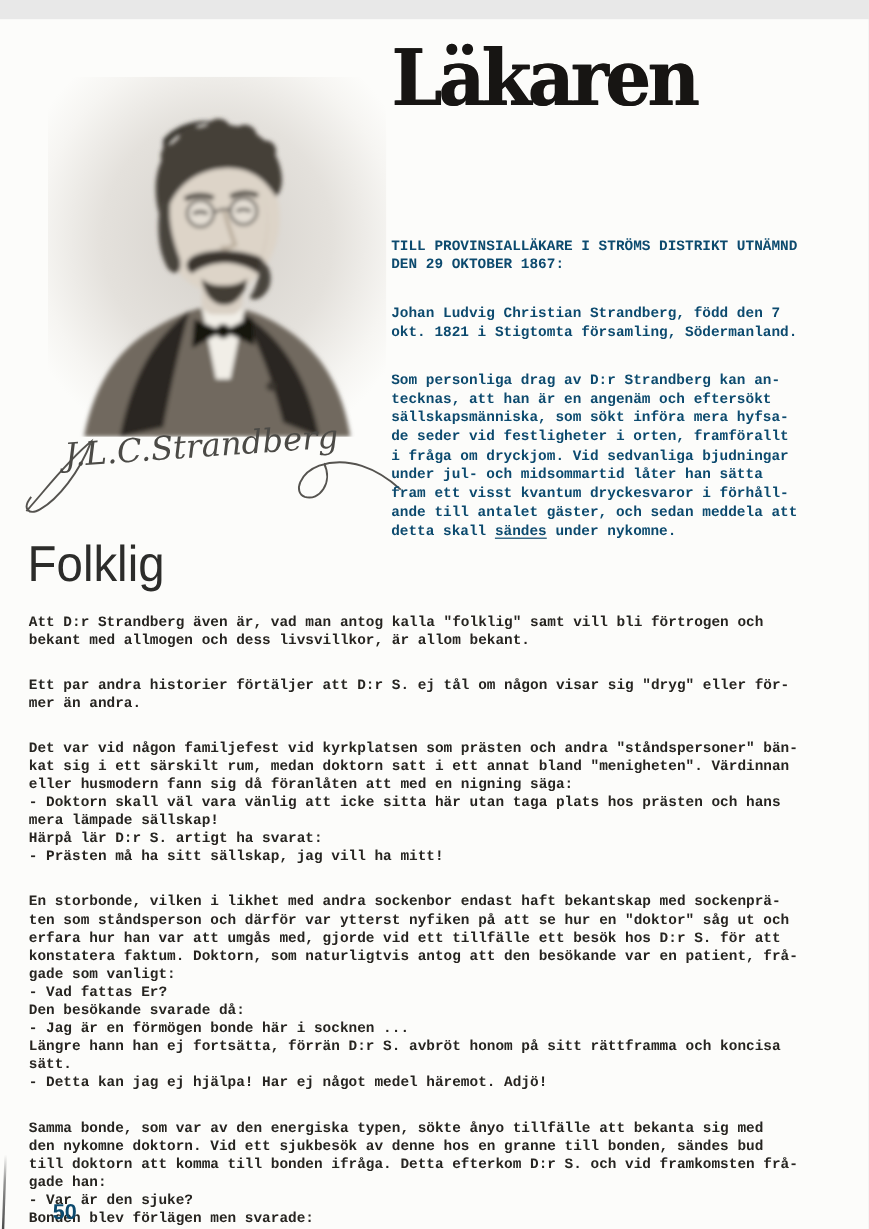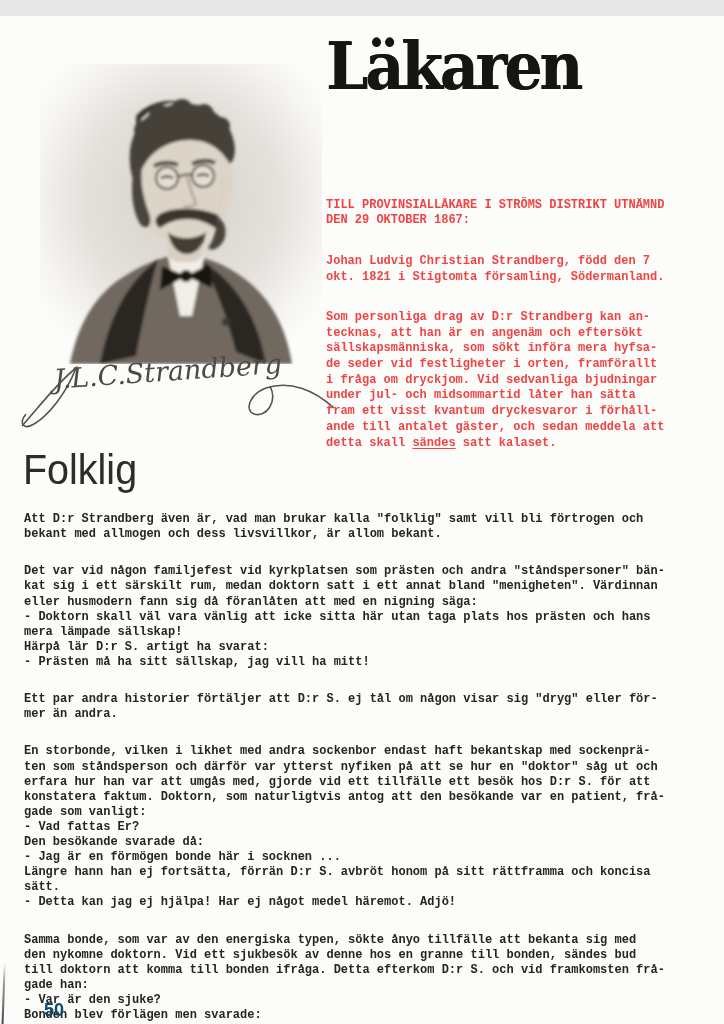--- a/index.html
+++ b/index.html
@@ -35,21 +35,21 @@
     fill:#4b4a46;
   }
   
   .tw{
     font-family:"Liberation Mono","DejaVu Sans Mono",monospace;
     font-weight:700;
     white-space:pre-line;
   }
   .intro-col{
     position:absolute;left:326px;top:166px;width:398px;
-    font-size:12px;line-height:15.7px;color:#ef4444;
+    font-size:12px;line-height:15.7px;color:#0c4a6e;
   }
   .intro-col p{margin:0 0 9px 0;}
   .u-word{text-decoration:underline;text-underline-offset:2px;}
   .section-heading{
     position:absolute;left:23px;top:433px;
     font-family:"Liberation Sans",sans-serif;
     font-weight:400;
     font-size:42px;line-height:42px;
     color:#2c2c2a;
     letter-spacing:0px;
@@ -166,37 +166,37 @@
     <p>Johan Ludvig Christian Strandberg, född den 7
 okt. 1821 i Stigtomta församling, Södermanland.</p>
     <p><span>Som personliga drag av D:r Strandberg kan an-
 tecknas, att han är en angenäm och eftersökt
 sällskapsmänniska, som sökt införa mera hyfsa-
 de seder vid festligheter i orten, framförallt
 i fråga om dryckjom. Vid sedvanliga bjudningar
 under jul- och midsommartid låter han sätta
 fram ett visst kvantum dryckesvaror i förhåll-
 ande till antalet gäster, och sedan meddela att
-detta skall </span><span class="u-word">sändes</span><span> satt kalaset.</span></p>
+detta skall </span><span class="u-word">sändes</span><span> under nykomne.</span></p>
   </div>
 
   <div class="section-heading">Folklig</div>
 
   <div class="body-col tw">
-    <p>Att D:r Strandberg även är, vad man brukar kalla "folklig" samt vill bli förtrogen och
+    <p>Att D:r Strandberg även är, vad man antog kalla "folklig" samt vill bli förtrogen och
 bekant med allmogen och dess livsvillkor, är allom bekant.</p>
+    <p>Ett par andra historier förtäljer att D:r S. ej tål om någon visar sig "dryg" eller för-
+mer än andra.</p>
     <p>Det var vid någon familjefest vid kyrkplatsen som prästen och andra "ståndspersoner" bän-
 kat sig i ett särskilt rum, medan doktorn satt i ett annat bland "menigheten". Värdinnan
 eller husmodern fann sig då föranlåten att med en nigning säga:
 - Doktorn skall väl vara vänlig att icke sitta här utan taga plats hos prästen och hans
 mera lämpade sällskap!
 Härpå lär D:r S. artigt ha svarat:
 - Prästen må ha sitt sällskap, jag vill ha mitt!</p>
-    <p>Ett par andra historier förtäljer att D:r S. ej tål om någon visar sig "dryg" eller för-
-mer än andra.</p>
     <p>En storbonde, vilken i likhet med andra sockenbor endast haft bekantskap med sockenprä-
 ten som ståndsperson och därför var ytterst nyfiken på att se hur en "doktor" såg ut och
 erfara hur han var att umgås med, gjorde vid ett tillfälle ett besök hos D:r S. för att
 konstatera faktum. Doktorn, som naturligtvis antog att den besökande var en patient, frå-
 gade som vanligt:
 - Vad fattas Er?
 Den besökande svarade då:
 - Jag är en förmögen bonde här i socknen ...
 Längre hann han ej fortsätta, förrän D:r S. avbröt honom på sitt rättframma och koncisa
 sätt.

